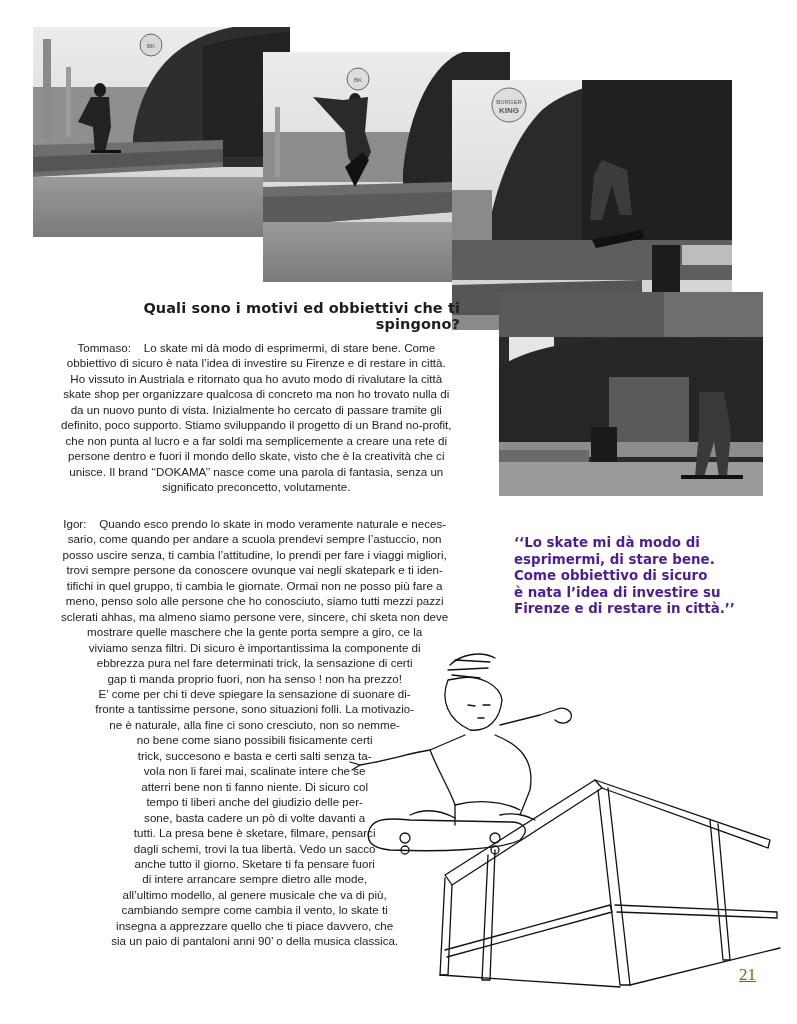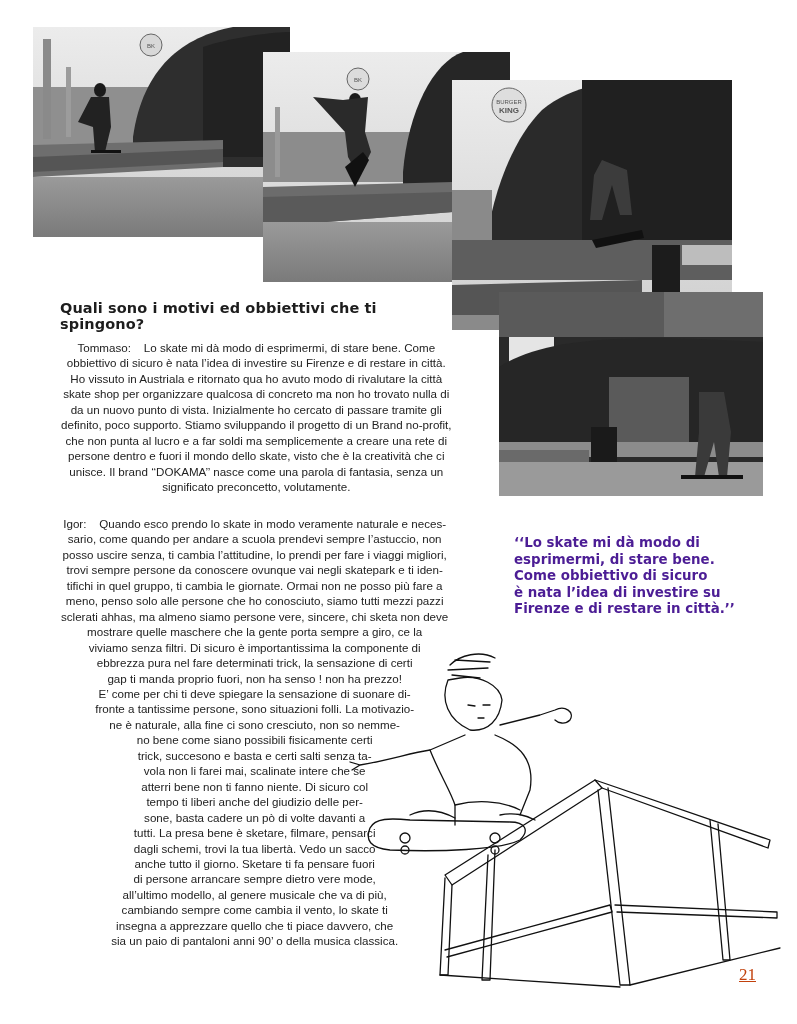--- a/index.html
+++ b/index.html
@@ -2,33 +2,33 @@
 <html><head>
 <meta charset="utf-8">
 <style>
   html, body { margin: 0; padding: 0; background: #ffffff; }
   body { width: 797px; height: 1024px; position: relative; overflow: hidden;
          font-family: "Liberation Sans", sans-serif; color: #1a1a1a; }
   .photo { position: absolute; overflow: hidden; text-decoration: underline; }
   .photo svg { display: block; width: 100%; height: 100%; }
   .heading { position: absolute; left: 60px; top: 300px; width: 400px;
              font-family: "DejaVu Sans", sans-serif; font-weight: bold;
-             font-size: 14.5px; color: #1d1d1d; letter-spacing: 0.1px; margin: 0; }
+             font-size: 14.5px; color: #1d1d1d; letter-spacing: 0.1px; margin: 0; text-align: right; }
   .body-text { position: absolute; font-size: 11.6px; line-height: 15.45px; color: #222; }
   .body-text .line { display: block; white-space: nowrap; text-align: center; }
   .speaker { display: inline-block; }
   .tommaso { left: 61px; top: 340px; }
   .igor { left: 61px; top: 516px; }
   .quote { position: absolute; left: 514px; top: 535px; width: 260px;
            font-family: "DejaVu Sans", sans-serif; font-weight: bold;
            font-size: 13.4px; line-height: 16.6px; color: #4c1d95; }
   .quote .line { display: block; white-space: nowrap; }
   .illus { position: absolute; left: 330px; top: 650px; width: 467px; height: 340px; }
   .page-number { position: absolute; left: 739px; top: 965px;
-                 font-family: "Liberation Serif", serif; font-size: 17px; color: #c2410c; text-decoration: underline; }
+                 font-family: "Liberation Serif", serif; font-size: 17px; color: #4d7c0f; text-decoration: underline; }
 </style>
 </head>
 <body>
 
 <svg width="0" height="0" style="position:absolute">
   <defs>
     <linearGradient id="sky" x1="0" y1="0" x2="0" y2="1">
       <stop offset="0" stop-color="#ececec"></stop>
         <stop offset="1" stop-color="#cfcfcf"></stop>
     </linearGradient>
@@ -143,21 +143,21 @@
   <span class="line">ne è naturale, alla fine ci sono cresciuto, non so nemme-</span>
   <span class="line">no bene come siano possibili fisicamente certi</span>
   <span class="line">trick, succesono e basta e certi salti senza ta-</span>
   <span class="line">vola non li farei mai, scalinate intere che se</span>
   <span class="line">atterri bene non ti fanno niente. Di sicuro col</span>
   <span class="line">tempo ti liberi anche del giudizio delle per-</span>
   <span class="line">sone, basta cadere un pò di volte davanti a</span>
   <span class="line">tutti. La presa bene è sketare, filmare, pensarci</span>
   <span class="line">dagli schemi, trovi la tua libertà. Vedo un sacco</span>
   <span class="line">anche tutto il giorno. Sketare ti fa pensare fuori</span>
-  <span class="line">di persone arrancare sempre dietro vere mode,</span>
+  <span class="line">di intere arrancare sempre dietro alle mode,</span>
   <span class="line">all’ultimo modello, al genere musicale che va di più,</span>
   <span class="line">cambiando sempre come cambia il vento, lo skate ti</span>
   <span class="line">insegna a apprezzare quello che ti piace davvero, che</span>
   <span class="line">sia un paio di pantaloni anni 90’ o della musica classica.</span>
 </div>
 
 <div class="quote">
   <span class="line">‘‘Lo skate mi dà modo di</span>
   <span class="line">esprimermi, di stare bene.</span>
   <span class="line">Come obbiettivo di sicuro</span>

